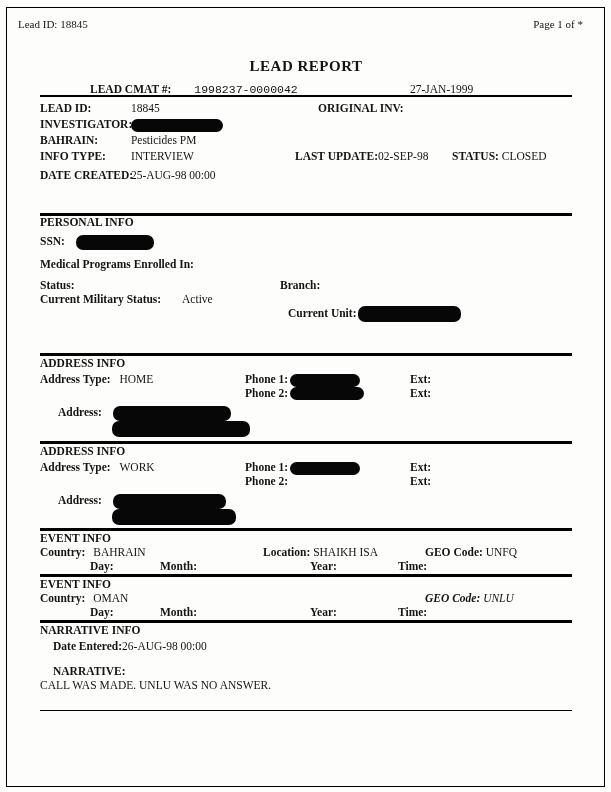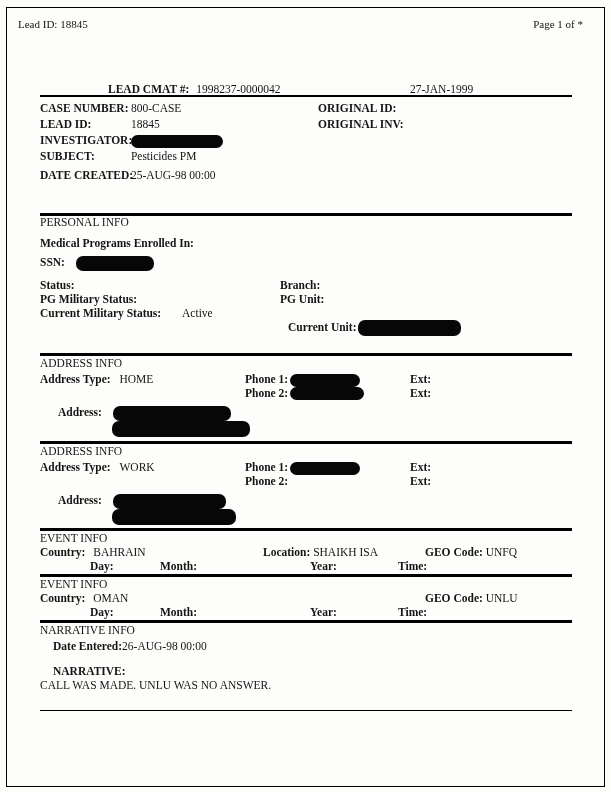--- a/index.html
+++ b/index.html
@@ -15,83 +15,81 @@
   .b { font-weight:bold; }
   .abs { position:absolute; top:0; }
   .rule { position:absolute; left:40px; right:39px; height:3px; background:#000; }
   .rule.med { height:2px; }
   .rule.thin { height:1px; }
   .redact { display:inline-block; background:#070707; border-radius:7px; vertical-align:middle; }
   .lab88 { display:inline-block; width:88px; }
   .title { text-align:center; font-weight:bold; font-size:15px; letter-spacing:0.5px; }
   .case-row { line-height:16px; min-height:16px; }
   .corner { display:flex; justify-content:space-between; font-size:11px; }
-  .hd { font-weight:normal; line-height:13px; min-height:13px; }
+  .hd { font-weight:bold; line-height:13px; min-height:13px; }
 </style>
 </head>
 <body>
 
 <div class="sheet">
   <div class="border-frame"></div>
 
   <div class="sec corner" style="top:18px; left:18px; right:28px;">
     <span>Lead ID: 18845</span>
     <span>Page 1 of *</span>
   </div>
 
+  <div class="sec title" style="top:58px;">LEAD REPORT</div>
 
   <div class="sec row" style="top:82px;">
-    <span class="b" style="margin-left:68px;">LEAD CMAT #:</span>
-    <span style="margin-left:4px;">1998237-0000042</span>
+    <span class="b" style="margin-left:50px;">LEAD CMAT #:</span>
+    <span style="margin-left:20px;font-family:Liberation Mono, monospace;">1998237-0000042</span>
     <span class="abs" style="left:370px;">27-JAN-1999</span>
   </div>
 
   <div class="rule med" style="top:95px;"></div>
 
   <div class="sec" style="top:100px;">
-    <div class="row case-row">
-      <span class="b lab88">CASE NUMBER:</span>
-      <span>800-CASE</span>
-      <span class="abs b" style="left:278px;">ORIGINAL ID:</span>
-    </div>
     <div class="row case-row">
       <span class="b lab88">LEAD ID:</span>
       <span>18845</span>
       <span class="abs b" style="left:278px;">ORIGINAL INV:</span>
     </div>
     <div class="row case-row">
       <span class="b lab88">INVESTIGATOR:</span>
       <span class="redact" style="width:92px;height:13px;"></span>
     </div>
     <div class="row case-row">
-      <span class="b lab88">SUBJECT:</span>
+      <span class="b lab88">BAHRAIN:</span>
       <span>Pesticides PM</span>
+    </div>
+    <div class="row case-row">
+      <span class="b lab88">INFO TYPE:</span>
+      <span>INTERVIEW</span>
+      <span class="abs" style="left:255px;"><span class="b">LAST UPDATE:</span><span>02-SEP-98</span></span>
+      <span class="abs" style="left:412px;"><span class="b">STATUS:</span> <span>CLOSED</span></span>
     </div>
     <div class="row case-row" style="margin-top:3px;">
       <span class="b lab88">DATE CREATED:</span>
       <span>25-AUG-98 00:00</span>
     </div>
   </div>
 
   <div class="rule" style="top:213px;"></div>
 
   <div class="sec" style="top:216px;">
     <div class="row hd">PERSONAL INFO</div>
-    <div class="row b" style="margin-top:7px;">Medical Programs Enrolled In:</div>
     <div class="row" style="margin-top:5px;">
       <span class="b">SSN:</span>
       <span class="redact" style="width:78px;height:15px;margin-left:8px;"></span>
     </div>
+    <div class="row b" style="margin-top:7px;">Medical Programs Enrolled In:</div>
     <div class="row" style="margin-top:7px;">
       <span class="b">Status:</span>
       <span class="abs b" style="left:240px;">Branch:</span>
-    </div>
-    <div class="row">
-      <span class="b">PG Military Status:</span>
-      <span class="abs b" style="left:240px;">PG Unit:</span>
     </div>
     <div class="row">
       <span class="b">Current Military Status:</span>
       <span style="margin-left:18px;">Active</span>
     </div>
     <div class="row">
       <span class="abs b" style="left:248px;">Current Unit:</span>
       <span class="redact abs" style="left:318px;width:103px;height:16px;"></span>
     </div>
   </div>
@@ -160,21 +158,21 @@
     </div>
   </div>
 
   <div class="rule" style="top:574px;"></div>
 
   <div class="sec" style="top:578px;">
     <div class="row hd">EVENT INFO</div>
     <div class="row">
       <span class="b">Country:</span>
       <span style="margin-left:5px;">OMAN</span>
-      <span class="abs" style="left:385px;"><span class="b">GEO Code:</span> <span>UNLU</span></span>
+      <span class="abs" style="left:385px;font-style:italic;"><span class="b">GEO Code:</span> <span>UNLU</span></span>
     </div>
     <div class="row">
       <span class="abs b" style="left:50px;">Day:</span>
       <span class="abs b" style="left:120px;">Month:</span>
       <span class="abs b" style="left:270px;">Year:</span>
       <span class="abs b" style="left:358px;">Time:</span>
     </div>
   </div>
 
   <div class="rule" style="top:620px;"></div>

